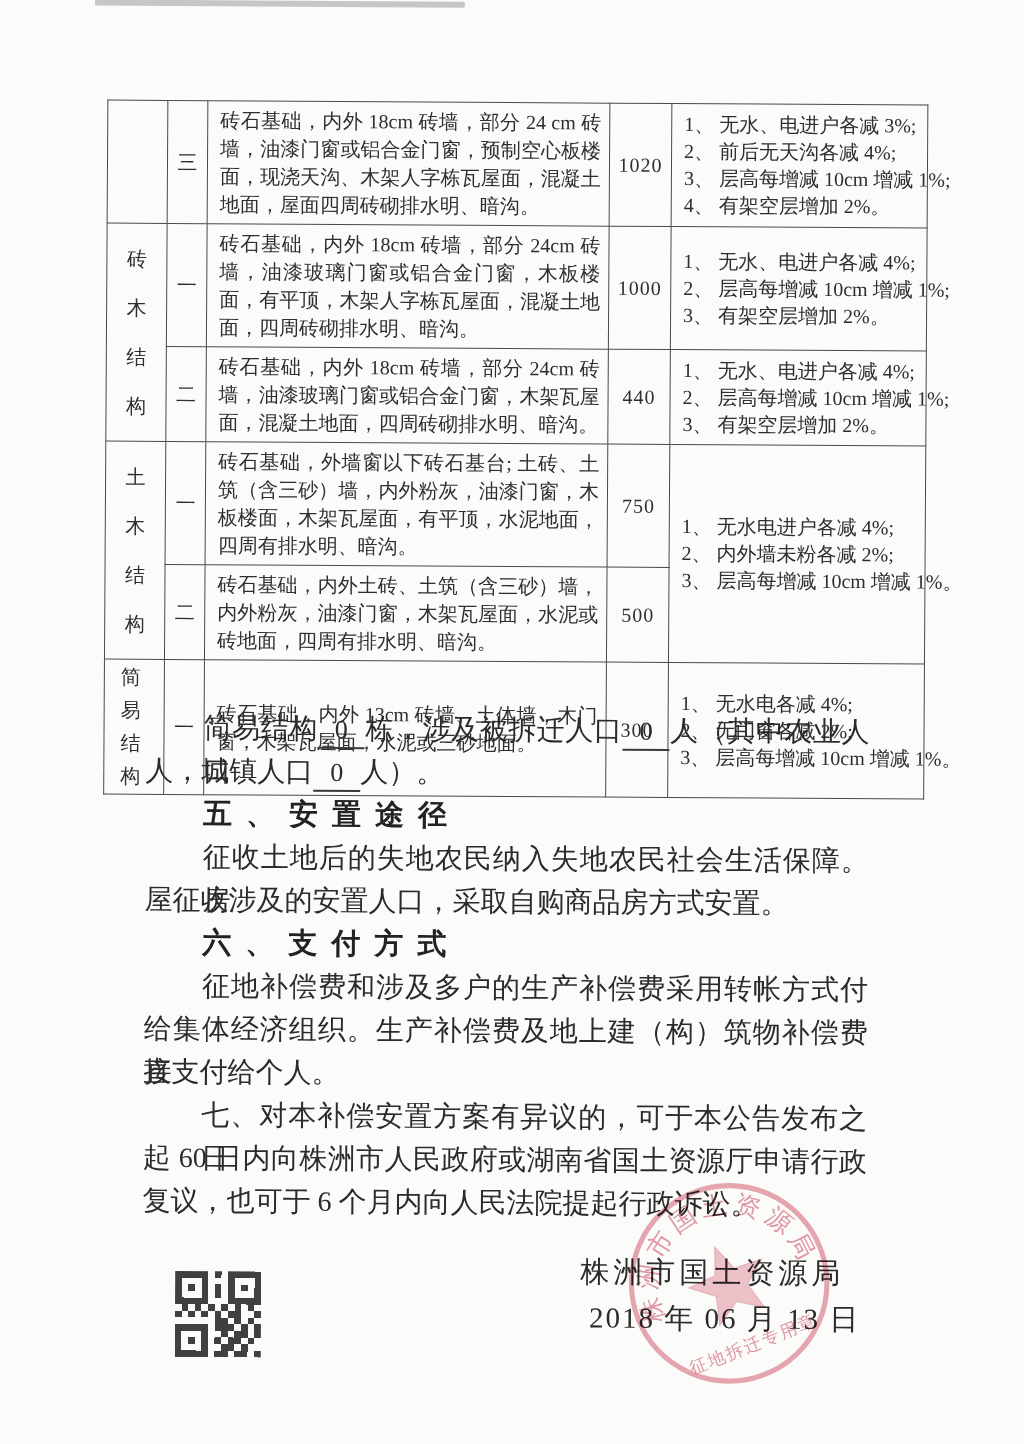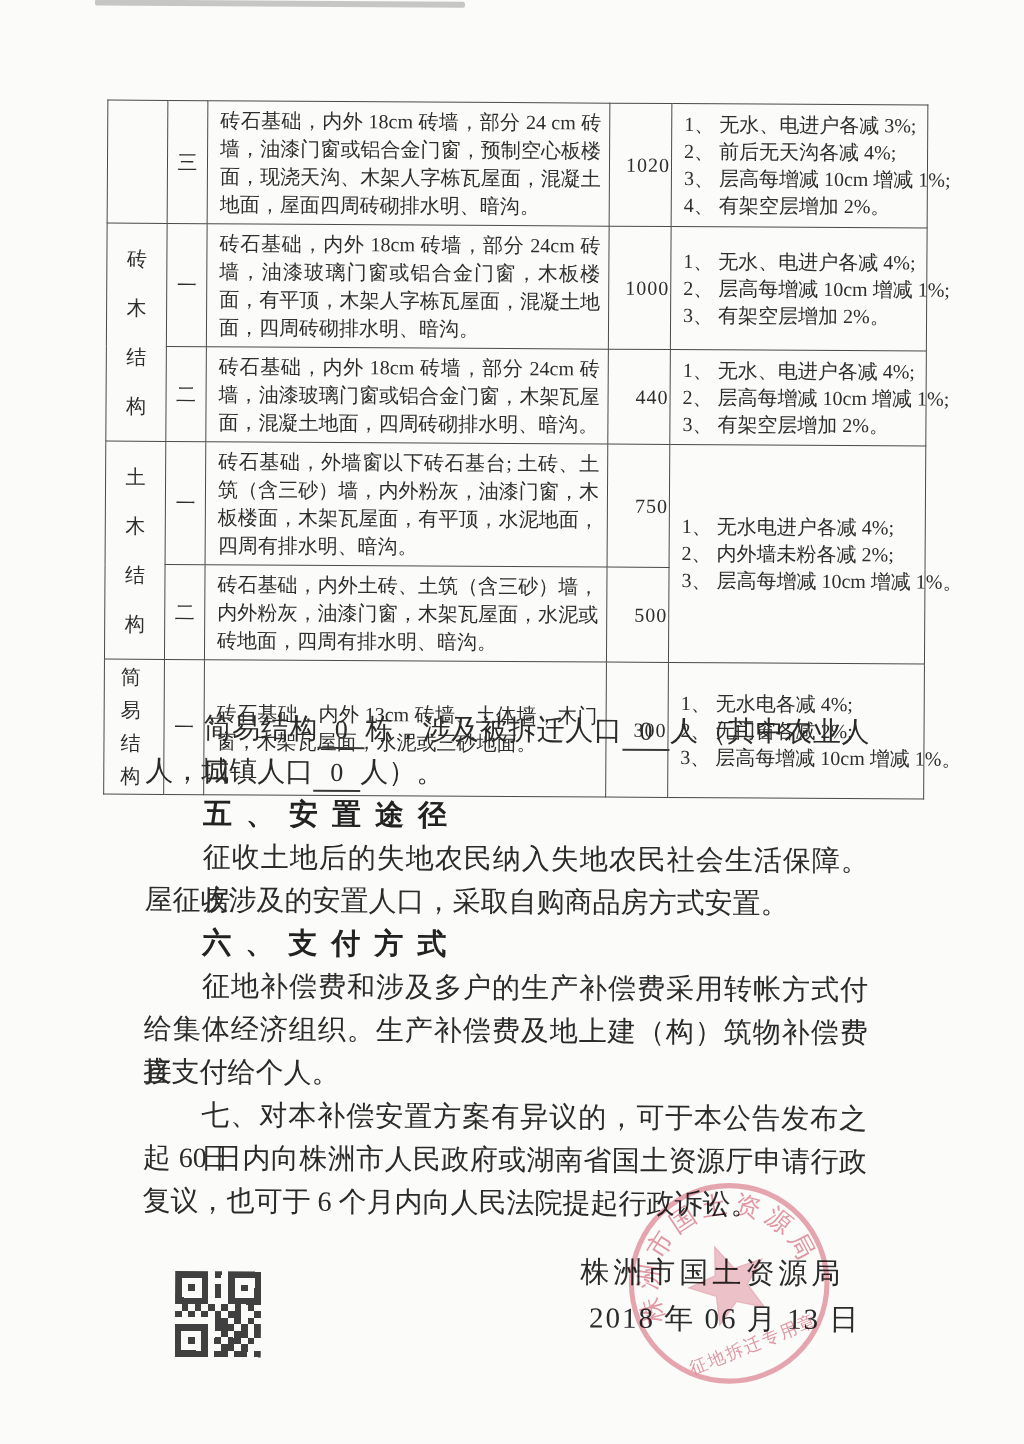--- a/index.html
+++ b/index.html
@@ -10,21 +10,21 @@
   .smudge { position:absolute; left:95px; top:0; width:370px; height:6px; background:#9a9a9a; opacity:.55; border-radius:2px; }
 
   
   table.comp { border-collapse:collapse; position:absolute; left:108px; top:100px; width:820px; table-layout:fixed; }
   table.comp td { border:1.2px solid #4a4a4a; font-size:20px; vertical-align:middle; color:#2e2e2e; }
   td.struct { text-align:center; }
   .vtext4 { margin:0 auto; width:24px; word-break:break-all; line-height:49px; font-size:20px; }
   .vtext2 { margin:0 auto; width:52px; word-break:break-all; line-height:33px; letter-spacing:7px; font-size:20px; }
   td.grade { text-align:center; font-size:20px; }
   td.desc { line-height:28px; padding:5px 8px 5px 12px; text-align:justify; }
-  td.price { text-align:right; font-size:21px; letter-spacing:1px; }
+  td.price { text-align:center; font-size:21px; letter-spacing:1px; }
   td.adj { padding:2px 2px 2px 12px; }
   td.adj .aline { line-height:27px; white-space:nowrap; font-size:20px; }
 
   
   .bodytext { position:absolute; left:150px; top:706px; width:724px; font-size:28px; color:#2b2b2b; }
   .bl { height:43px; line-height:43px; }
   .ind { padding-left:58px; }
   .j { text-align:justify; text-align-last:justify; }
   .blank { display:inline-block; border-bottom:2px solid #3a3a3a; padding:0 17px; line-height:34px; font-size:26px; }
   .bh { font-family:"Liberation Sans","DejaVu Sans",sans-serif; font-weight:700; font-size:29px; letter-spacing:14px; color:#222; }

